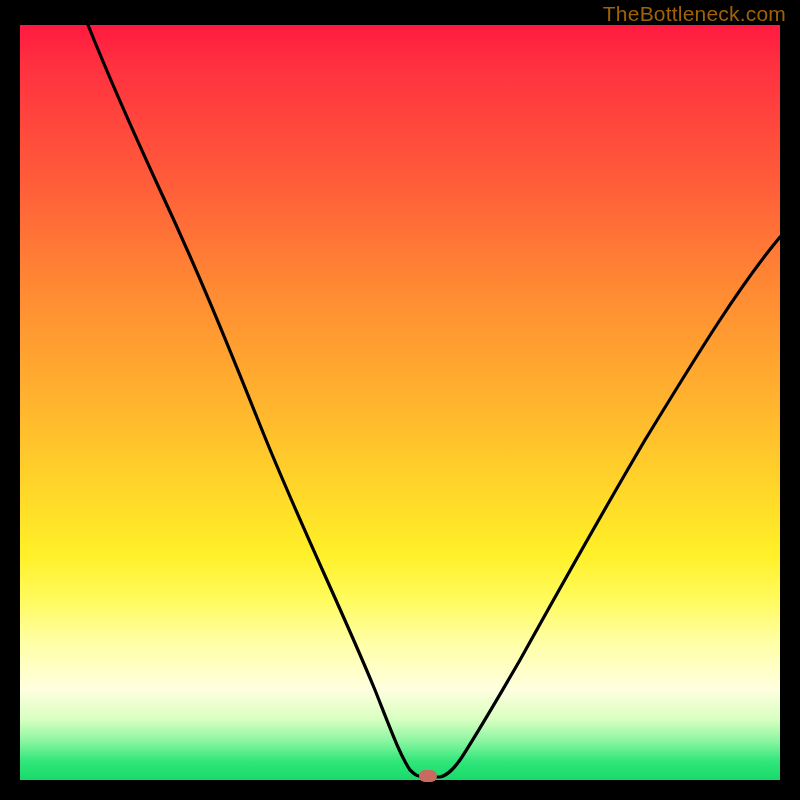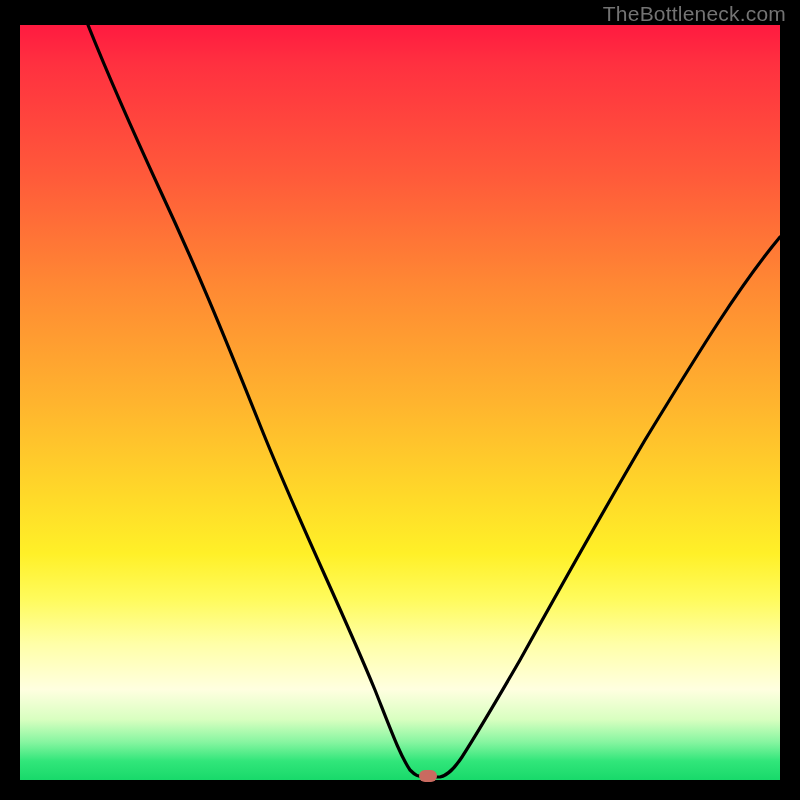--- a/index.html
+++ b/index.html
@@ -8,21 +8,21 @@
     height: 800px;
     background: #000;
     position: relative;
     font-family: Arial, Helvetica, sans-serif;
     overflow: hidden;
   }
   .watermark {
     position: absolute;
     top: 2px;
     right: 14px;
-    color: #737373;
+    color: #a16207;
     font-size: 21px;
     font-weight: 500;
     z-index: 30;
     letter-spacing: 0.2px;
   }
   .plot-area {
     position: absolute;
     left: 20px;
     top: 25px;
     width: 760px;

